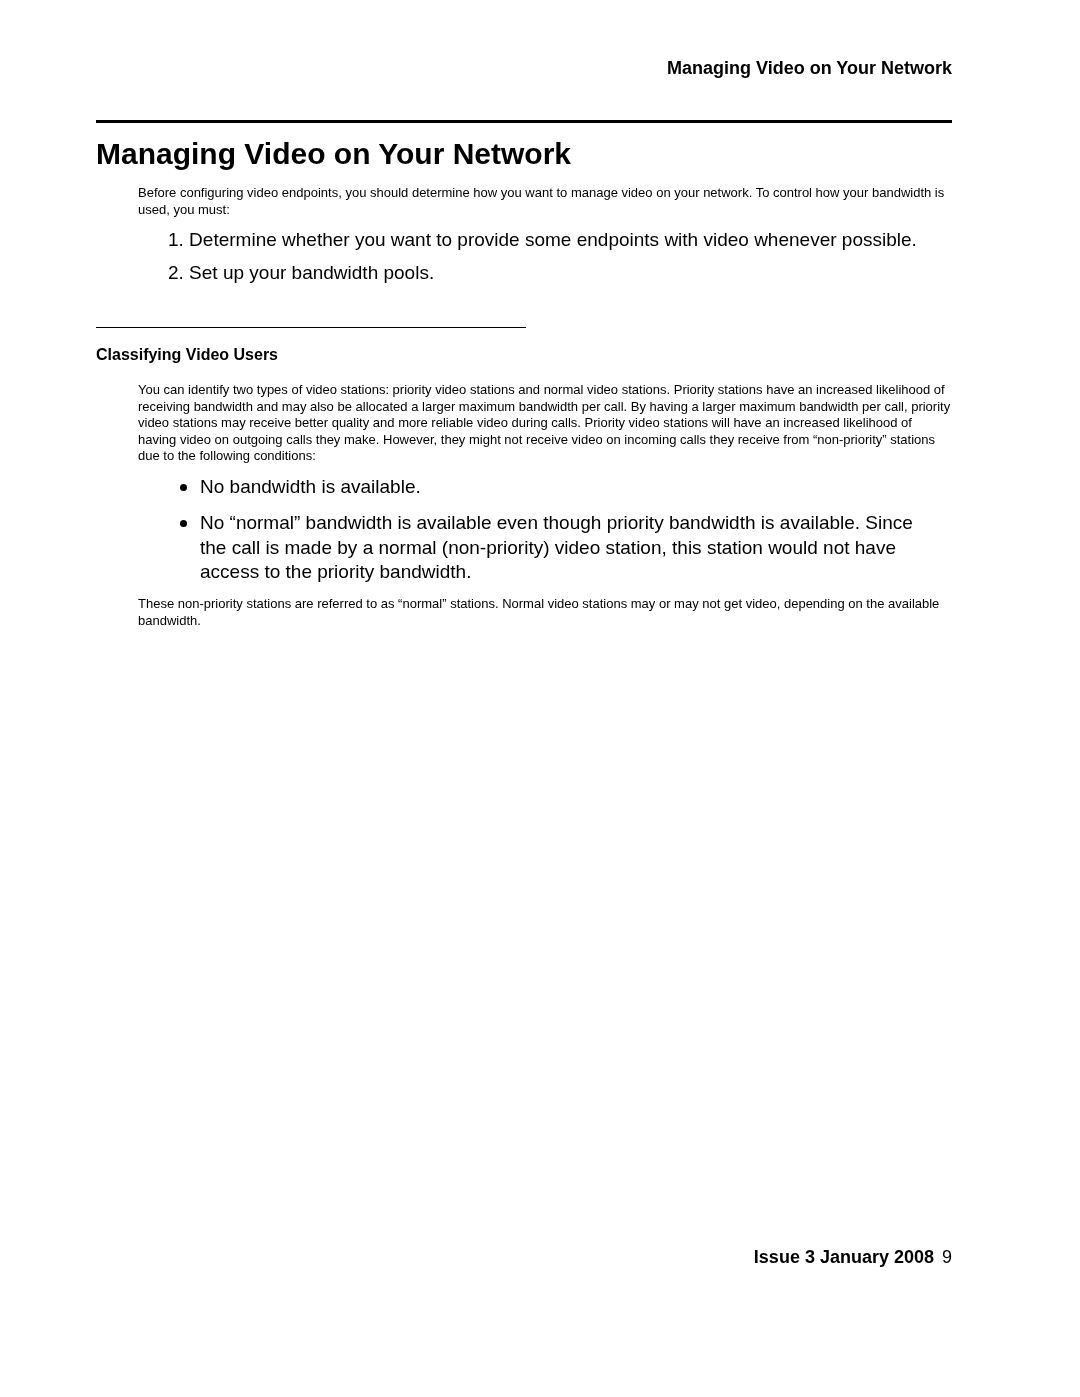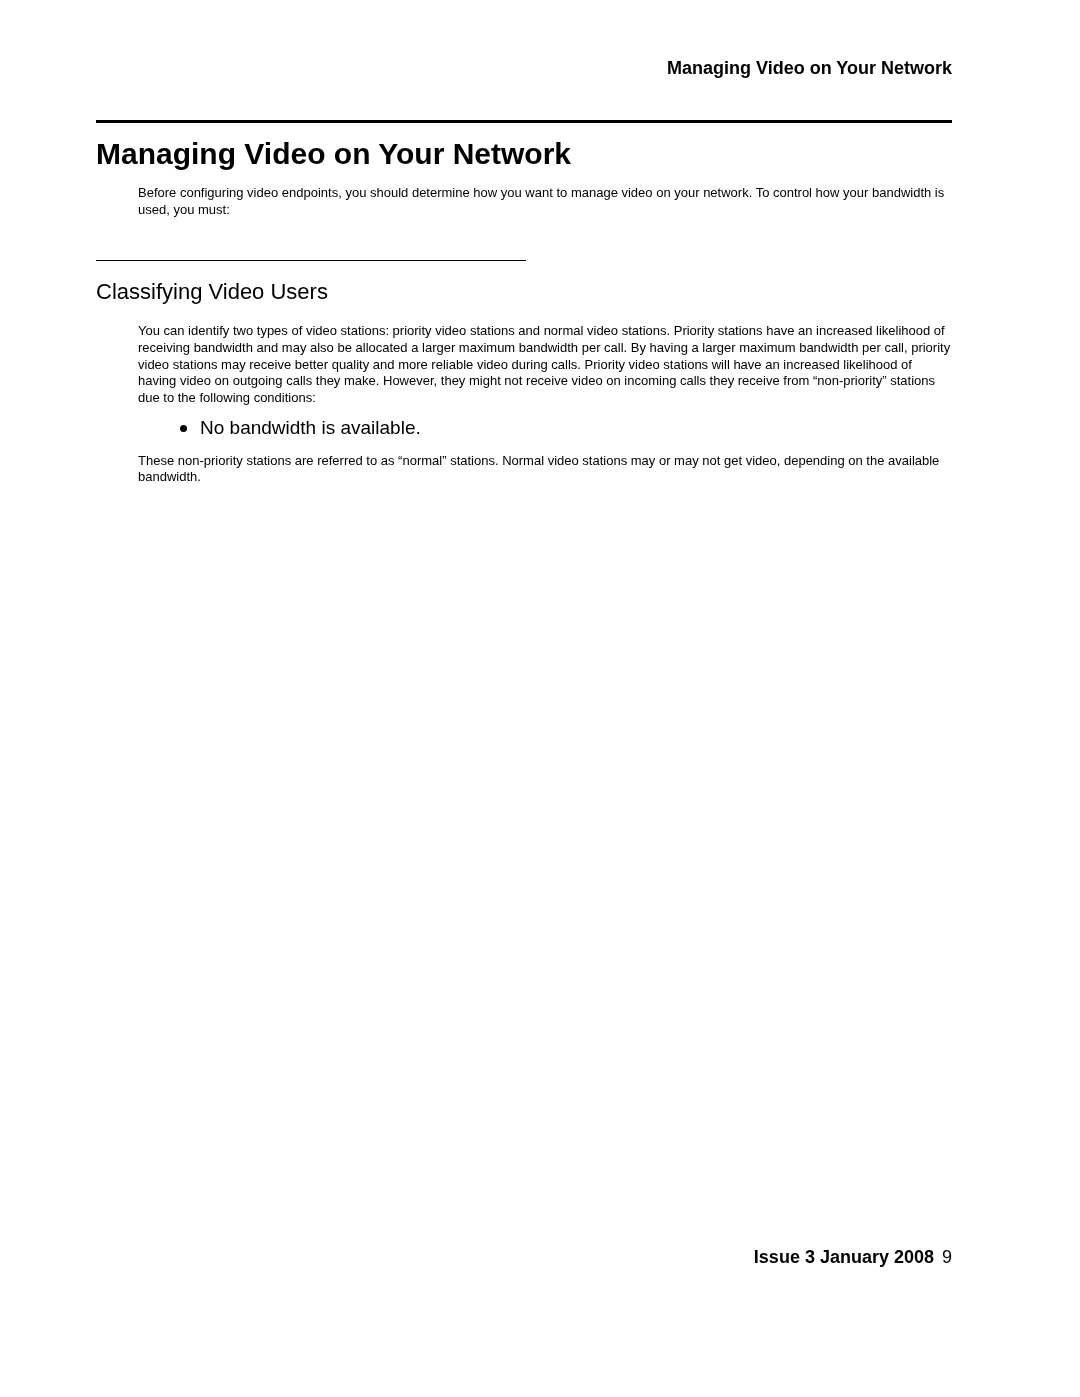--- a/index.html
+++ b/index.html
@@ -57,22 +57,22 @@
     line-height: 1.28;
     margin-bottom: 8px;
   }
   .thin-rule {
     border: none;
     border-top: 1px solid #000;
     width: 430px;
     margin: 42px 0 18px 0;
   }
   h2.sub-heading {
-    font-size: 22px;
-    font-weight: normal;
+    font-size: 16px;
+    font-weight: bold;
     margin: 0 0 18px 0;
   }
   .bullet-list {
     margin: 2px 12px 0 42px;
   }
   .bullet-list .bitem {
     position: relative;
     font-size: 19px;
     line-height: 1.28;
     padding-left: 20px;
@@ -106,31 +106,36 @@
 <div class="page">
 
   <div class="running-header">Managing Video on Your Network</div>
 
   <div class="content">
     <hr class="thick-rule">
     <h1 class="main-heading">Managing Video on Your Network</h1>
 
     <div class="body-indent">
       <p>Before configuring video endpoints, you should determine how you want to manage video on your network. To control how your bandwidth is used, you must:</p>
+      <div class="numbered-list">
+        <div class="item">1. Determine whether you want to provide some endpoints with video whenever possible.</div>
+        <div class="item">2. Set up your bandwidth pools.</div>
+      </div>
     </div>
 
     <hr class="thin-rule">
 
     <h2 class="sub-heading">Classifying Video Users</h2>
 
     <div class="body-indent">
       <p>You can identify two types of video stations: priority video stations and normal video stations. Priority stations have an increased likelihood of receiving bandwidth and may also be allocated a larger maximum bandwidth per call. By having a larger maximum bandwidth per call, priority video stations may receive better quality and more reliable video during calls. Priority video stations will have an increased likelihood of having video on outgoing calls they make. However, they might not receive video on incoming calls they receive from “non-priority” stations due to the following conditions:</p>
 
       <div class="bullet-list">
         <div class="bitem">No bandwidth is available.</div>
+        <div class="bitem">No “normal” bandwidth is available even though priority bandwidth is available. Since the call is made by a normal (non-priority) video station, this station would not have access to the priority bandwidth.</div>
       </div>
 
       <p>These non-priority stations are referred to as “normal” stations. Normal video stations may or may not get video, depending on the available bandwidth.</p>
     </div>
   </div>
 
   <div class="footer">
     <span>Issue 3   January 2008</span><span class="pnum">9</span>
   </div>
 

